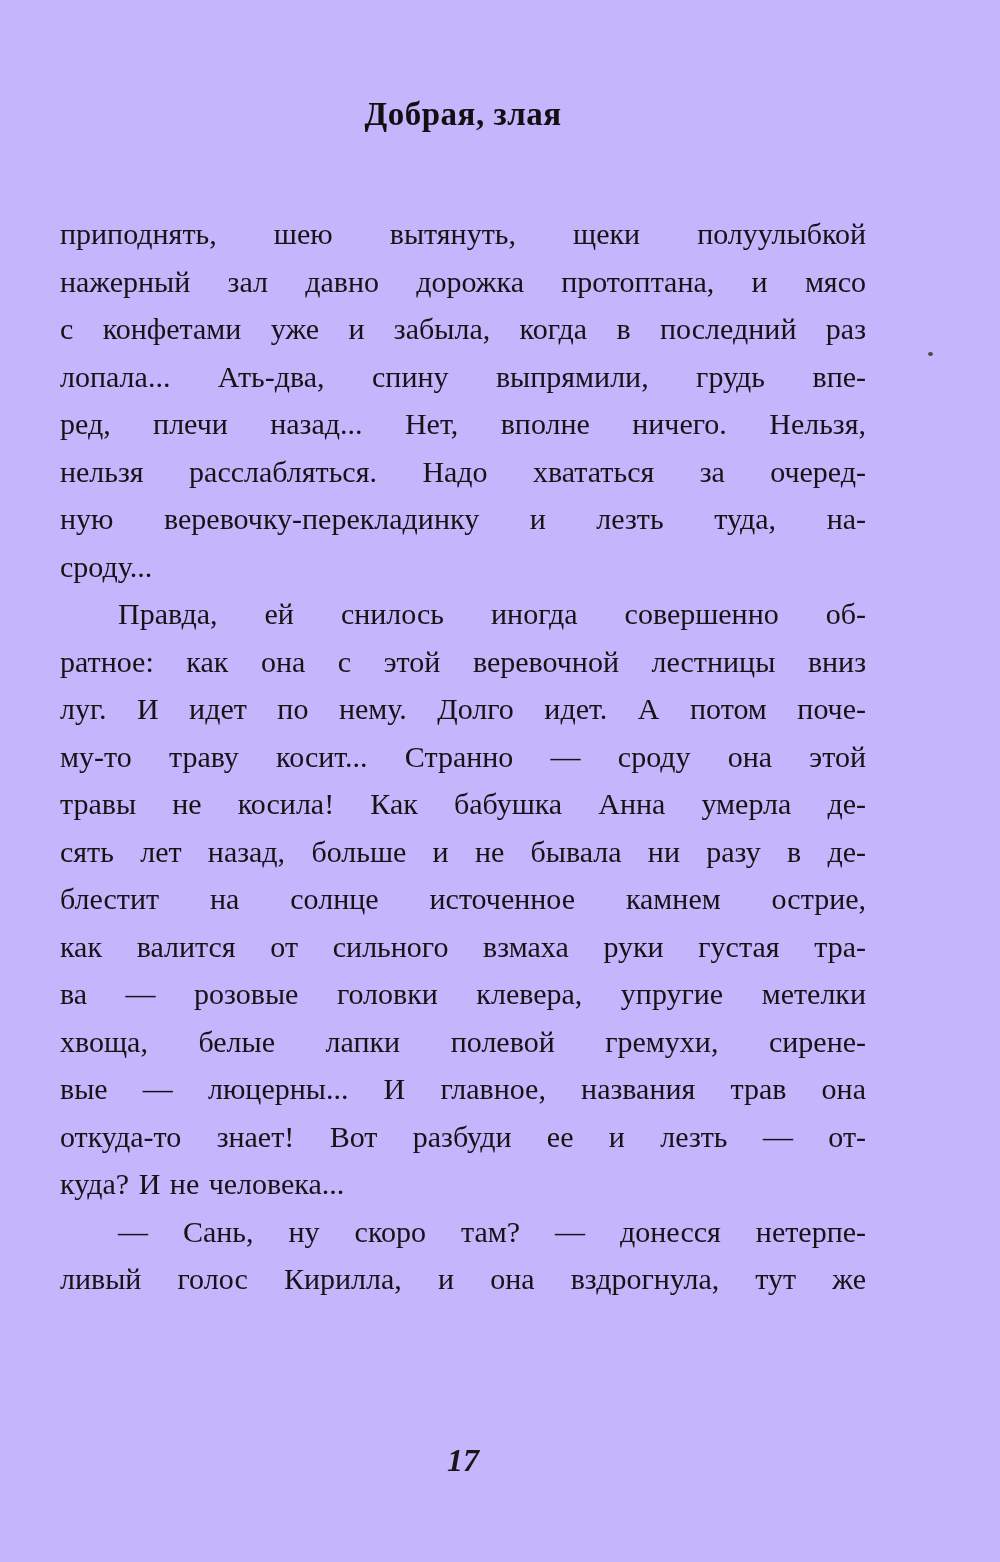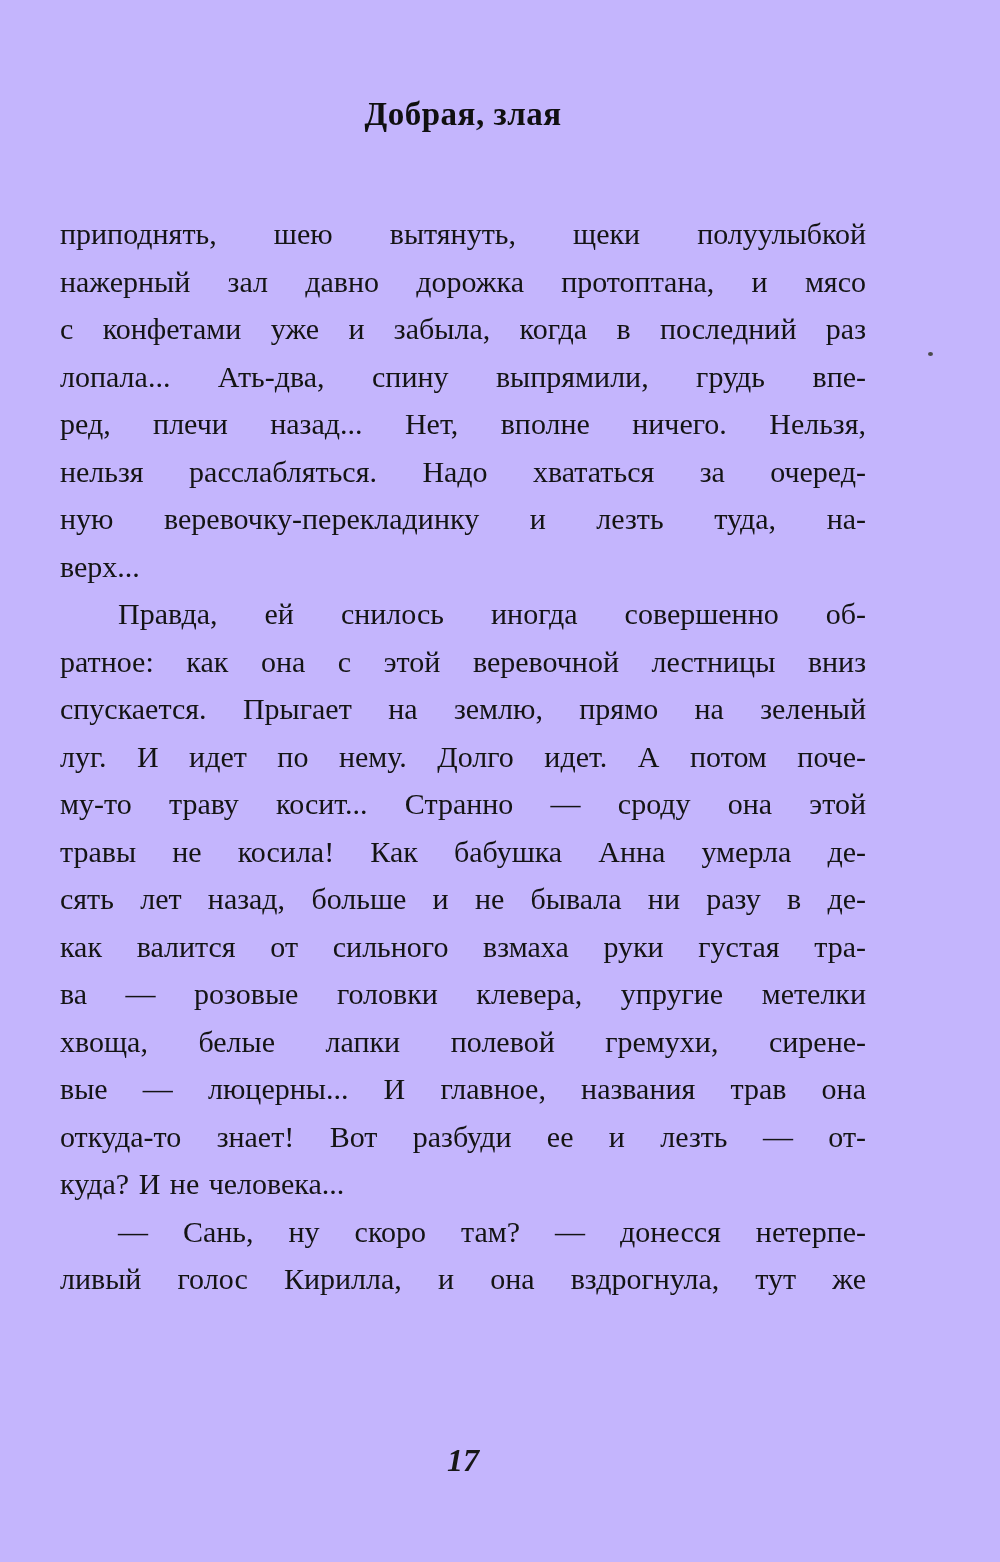--- a/index.html
+++ b/index.html
@@ -80,29 +80,29 @@
 
   <div class="text-block">
 
     <div class="line">приподнять, шею вытянуть, щеки полуулыбкой</div>
     <div class="line">нажерный зал давно дорожка протоптана, и мясо</div>
     <div class="line">с конфетами уже и забыла, когда в последний раз</div>
     <div class="line">лопала... Ать-два, спину выпрямили, грудь впе-</div>
     <div class="line">ред, плечи назад... Нет, вполне ничего. Нельзя,</div>
     <div class="line">нельзя расслабляться. Надо хвататься за очеред-</div>
     <div class="line">ную веревочку-перекладинку и лезть туда, на-</div>
-    <div class="line par-end">верх...</div>
+    <div class="line par-end">сроду...</div>
 
     <div class="line indent">Правда, ей снилось иногда совершенно об-</div>
     <div class="line">ратное: как она с этой веревочной лестницы вниз</div>
-    <div class="line">спускается. Прыгает на землю, прямо на зеленый</div>
     <div class="line">луг. И идет по нему. Долго идет. А потом поче-</div>
     <div class="line">му-то траву косит... Странно — сроду она этой</div>
     <div class="line">травы не косила! Как бабушка Анна умерла де-</div>
     <div class="line">сять лет назад, больше и не бывала ни разу в де-</div>
+    <div class="line">блестит на солнце источенное камнем острие,</div>
     <div class="line">как валится от сильного взмаха руки густая тра-</div>
     <div class="line">ва — розовые головки клевера, упругие метелки</div>
     <div class="line">хвоща, белые лапки полевой гремухи, сирене-</div>
     <div class="line">вые — люцерны... И главное, названия трав она</div>
     <div class="line">откуда-то знает! Вот разбуди ее и лезть — от-</div>
     <div class="line par-end">куда? И не человека...</div>
 
     <div class="line indent">— Сань, ну скоро там? — донесся нетерпе-</div>
     <div class="line">ливый голос Кирилла, и она вздрогнула, тут же</div>
   </div>

